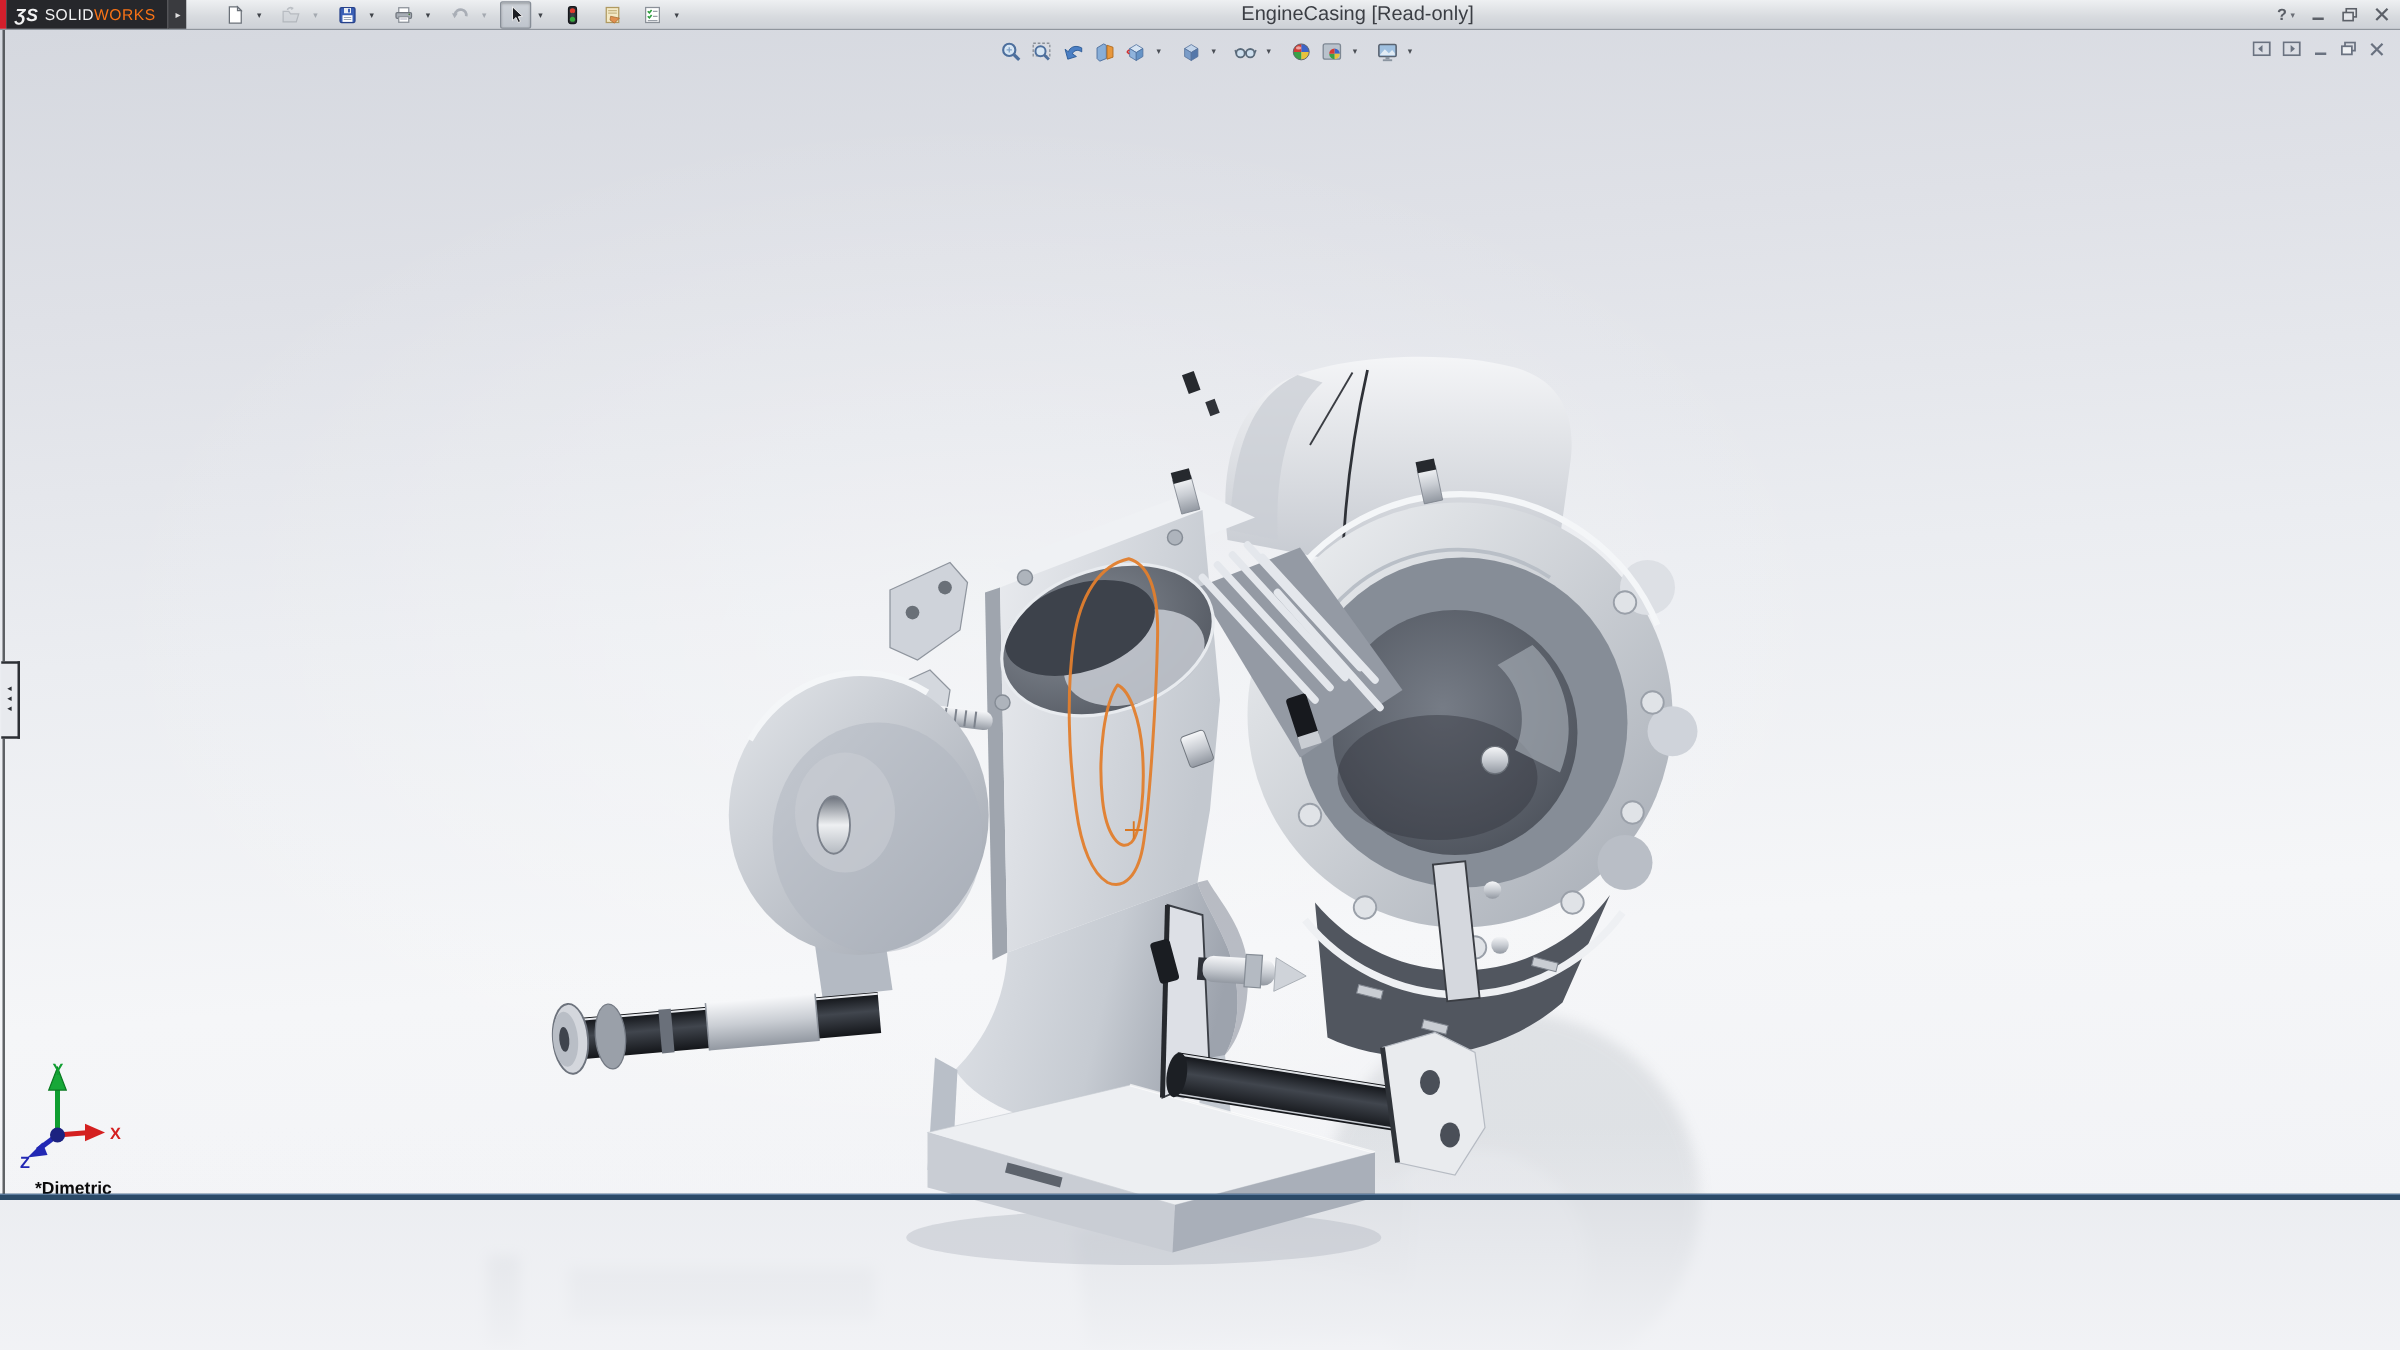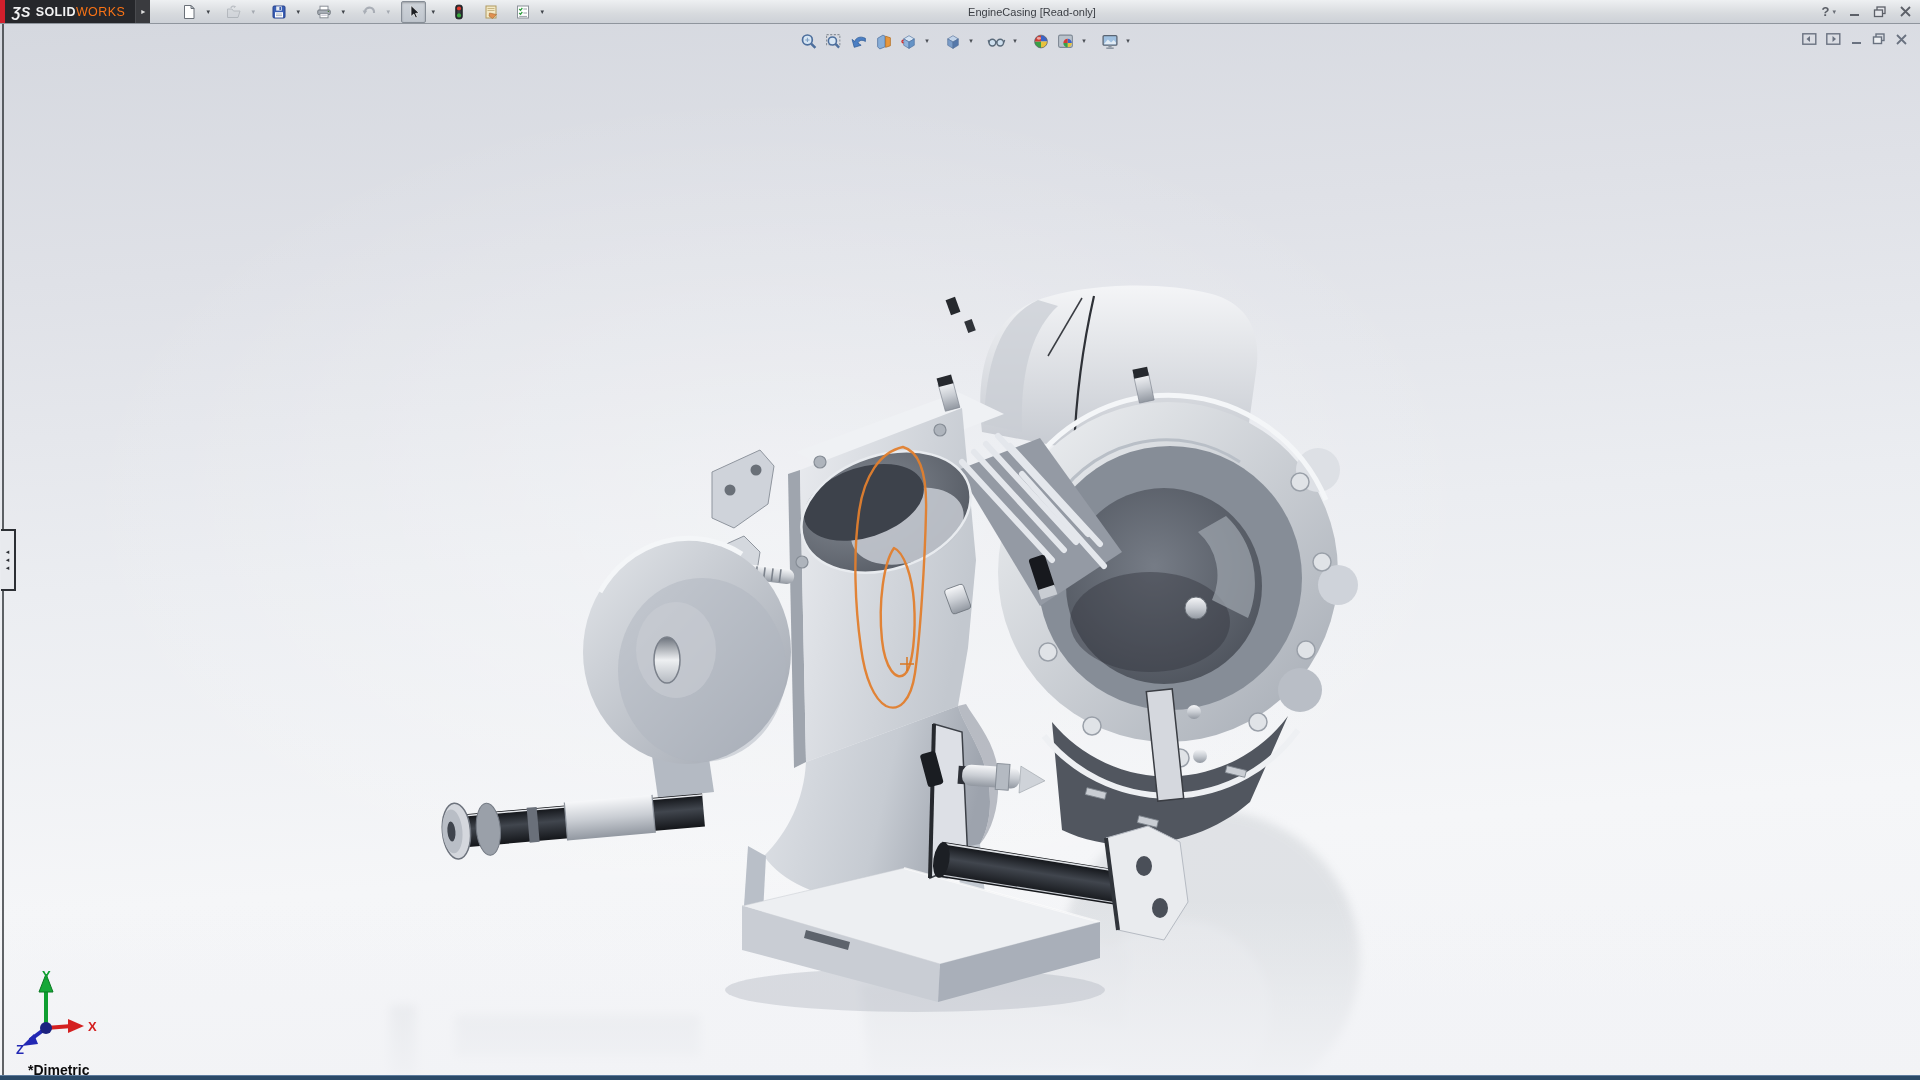--- a/index.html
+++ b/index.html
@@ -1,39 +1,39 @@
 <!DOCTYPE html>
 <html><head>
 <meta charset="utf-8">
 <style>
   html,body{margin:0;padding:0;width:1920px;height:1080px;overflow:hidden;
     font-family:"Liberation Sans","DejaVu Sans",sans-serif;background:#e9ebef;}
-  #app{position:relative;width:1920px;height:1080px;}
+  #app{position:relative;width:1920px;height:960px;}
 
   
   #titlebar{position:absolute;top:0;left:0;right:0;height:23px;
     background:linear-gradient(#eef0f2,#d7dade 60%,#cdd1d7);
     border-bottom:1px solid #8f959d;display:flex;align-items:center;z-index:50;}
   #brand{display:flex;align-items:stretch;height:23px;}
   #brand-red{width:5px;background:#d21f2c;}
   #logo{background:#26272b;color:#f2f2f3;display:flex;align-items:center;
     padding:0 10px 0 7px;letter-spacing:.4px;}
   #logo .mark{font-style:italic;font-weight:bold;font-size:14px;margin-right:5px;}
-  #logo .bold{font-weight:bold;font-size:12.5px;}
+  #logo .bold{font-weight:normal;font-size:12.5px;}
   #logo .light{font-weight:normal;font-size:12.5px;color:#f97316;}
   #logo-tab{width:14px;background:#3a3b3f;color:#e0e0e0;font-size:8px;
     display:flex;align-items:center;justify-content:center;border-left:1px solid #4a4b4f;cursor:pointer;}
   #main-toolbar{display:flex;align-items:center;margin-left:26px;gap:1px;}
   .tb-btn{width:23px;height:20px;display:flex;align-items:center;justify-content:center;border-radius:2px;border:1px solid transparent;}
   .tb-btn.pressed{background:linear-gradient(#cfd4da,#bfc5cd);border:1px solid #868d96;box-shadow:inset 0 1px 2px rgba(0,0,0,.25);}
   .tb-drop{width:12px;height:20px;font-size:7px;color:#3f4349;display:flex;align-items:center;justify-content:center;}
   .tb-drop.dis{color:#a4a9b0;}
   .tb-gap{width:5px;}
-  #title-text{position:absolute;left:1032px;transform:translateX(-50%);
-    font-size:11px;color:#3b3e44;white-space:nowrap;}
+  #title-text{position:absolute;left:1086px;transform:translateX(-50%);
+    font-size:16px;color:#3b3e44;white-space:nowrap;}
   #tb-right{position:absolute;right:8px;top:0;height:23px;display:flex;align-items:center;gap:12px;color:#5a5e66;}
   #help-btn{display:flex;align-items:center;gap:3px;font-weight:bold;font-size:13px;}
   #help-btn .dd{font-size:7px;font-weight:normal;color:#6a6e76;}
   .winctl{display:flex;align-items:center;}
 
   
   #viewport{position:absolute;top:24px;left:0;right:0;bottom:0;
     background:linear-gradient(176deg,#d5d8df 0%,#dfe1e7 22%,#ebedf1 48%,#f5f6f8 75%,#f2f3f6 100%);}
   #model-svg{position:absolute;top:0;left:0;width:1920px;height:1056px;}
 

